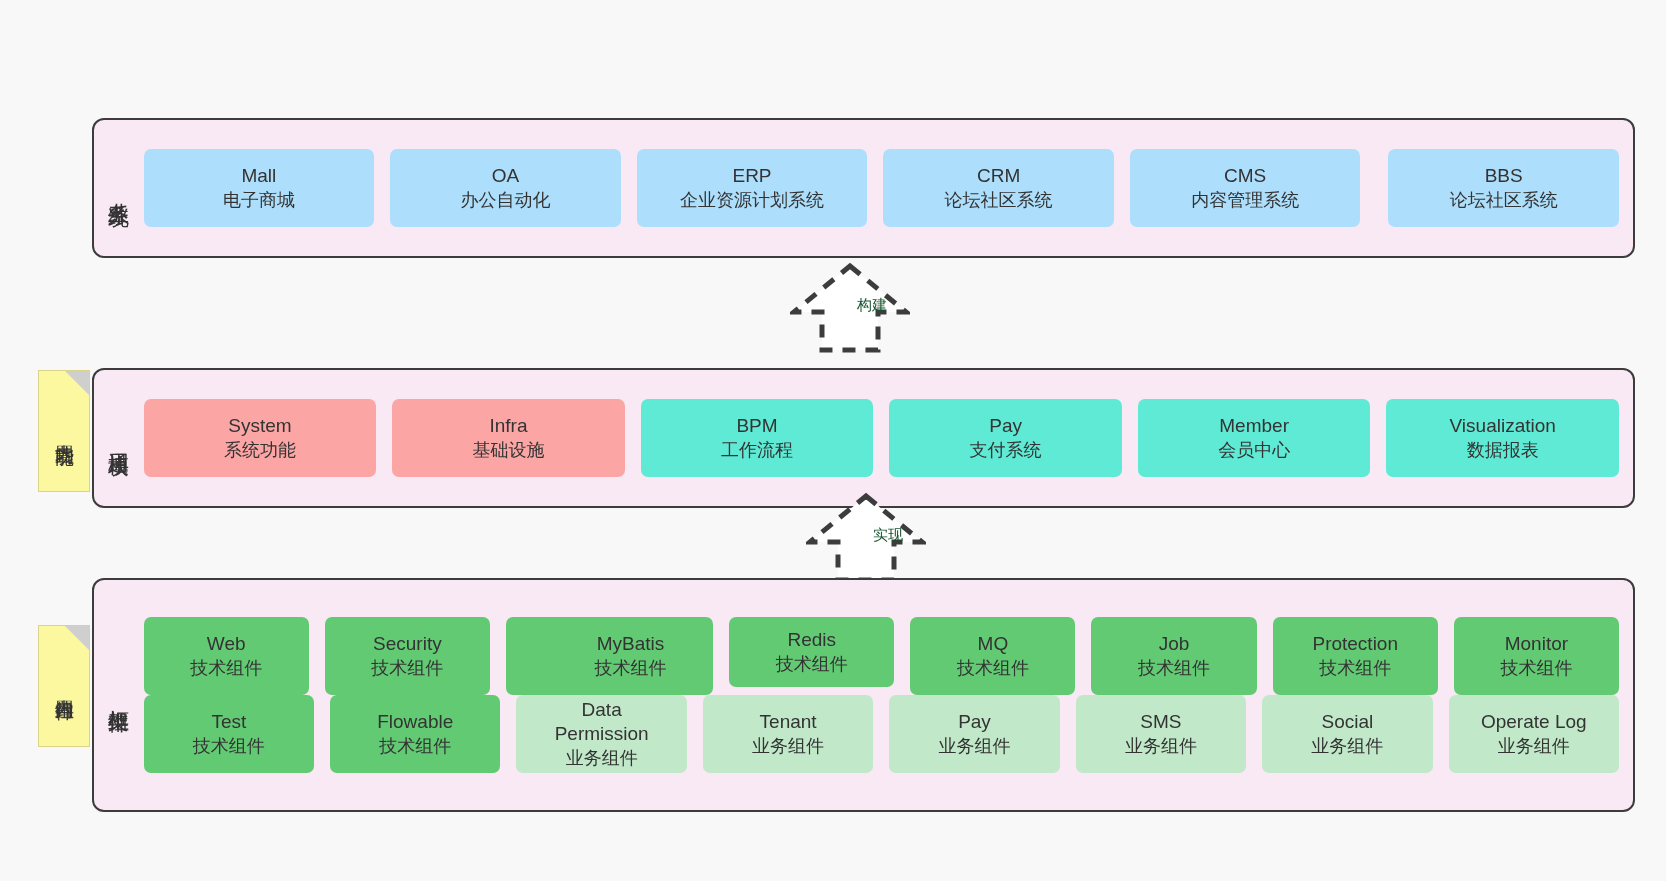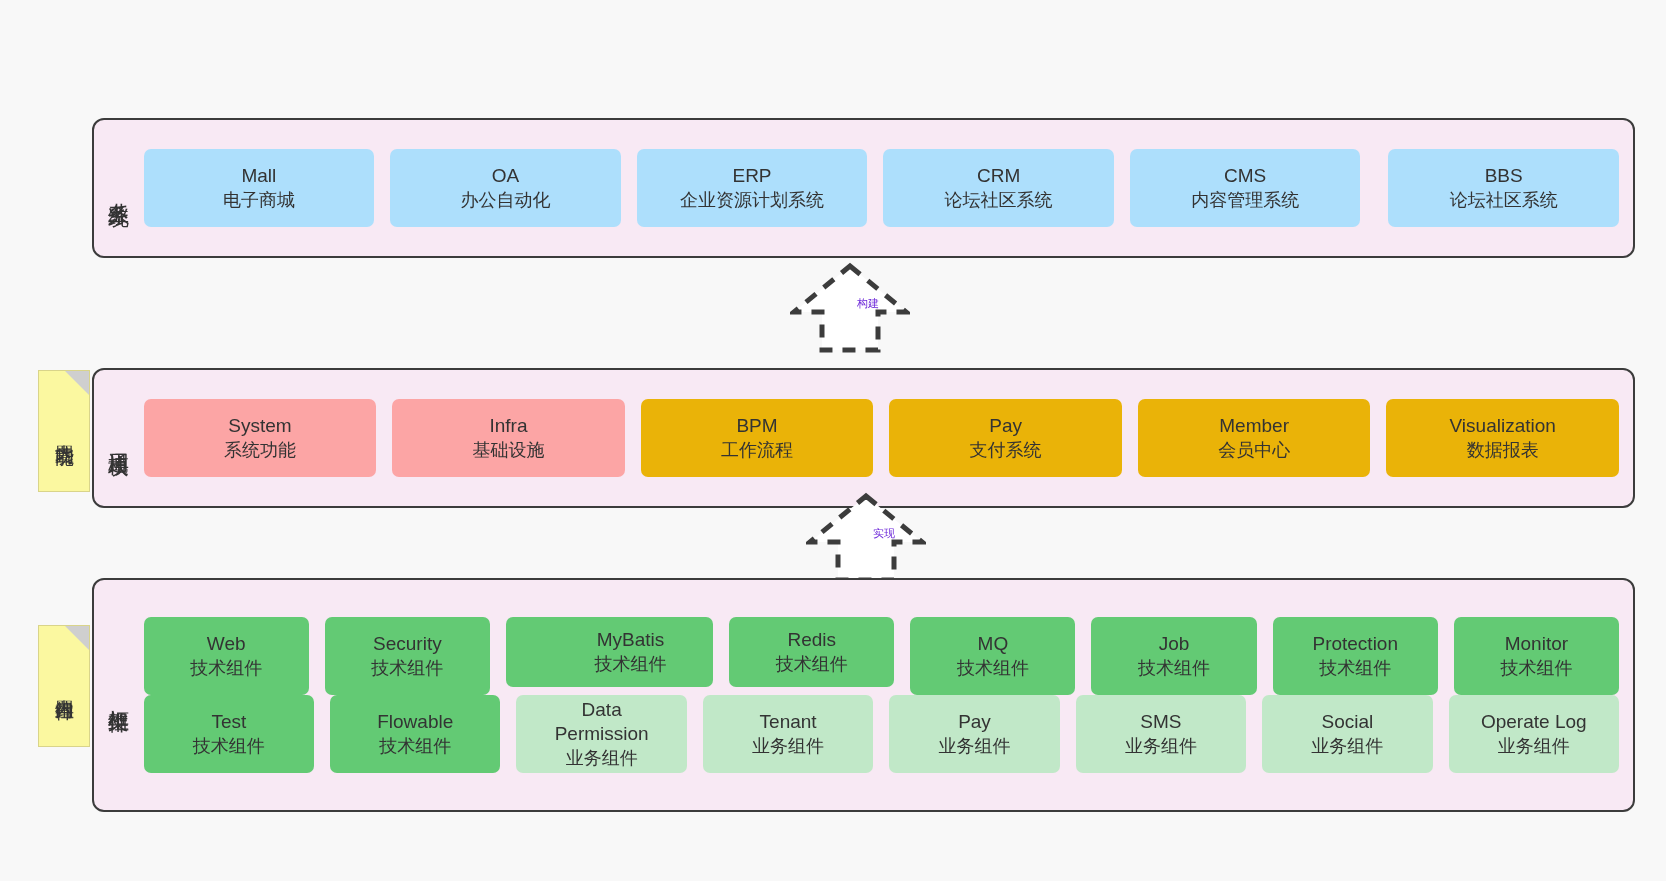--- a/index.html
+++ b/index.html
@@ -86,21 +86,21 @@
     font-size: 19px;
     line-height: 1.28;
   }
   .card .cn {
     font-size: 18px;
     line-height: 1.28;
   }
 
   .card.blue      { background: #addffc; }
   .card.red       { background: #fca5a5; text-align: right; }
-  .card.pinklight { background: #eab308; }
+  .card.pinklight { background: #5eead4; }
   .card.green     { background: #63ca74; }
   .card.greenlight{ background: #c1e8c8; }
 
   
   .note {
     position: absolute;
     background: #fbf8a0;
     border: 1.5px solid #d9d48a;
     box-sizing: border-box;
     display: flex;
@@ -126,22 +126,22 @@
     border-left: 24px solid transparent;
   }
 
   
   .arrow {
     position: absolute;
     pointer-events: none;
   }
   .arrow-label {
     position: absolute;
-    font-size: 11px;
-    color: #6d28d9;
+    font-size: 15px;
+    color: #14532d;
     background: transparent;
     white-space: nowrap;
     user-select: none;
   }
 </style>
 </head>
 <body>
 
 <div id="canvas">
 
@@ -235,21 +235,21 @@
 
       <div class="row">
         <div class="card green" style="height:78px;">
           <div class="en">Web</div>
           <div class="cn">技术组件</div>
         </div>
         <div class="card green" style="height:78px;">
           <div class="en">Security</div>
           <div class="cn">技术组件</div>
         </div>
-        <div class="card green" style="height:70px;padding-left:46px;">
+        <div class="card green" style="height:78px;padding-left:46px;">
           <div class="en">MyBatis</div>
           <div class="cn">技术组件</div>
         </div>
         <div class="card green" style="height:70px;">
           <div class="en">Redis</div>
           <div class="cn">技术组件</div>
         </div>
         <div class="card green" style="height:78px;">
           <div class="en">MQ</div>
           <div class="cn">技术组件</div>

